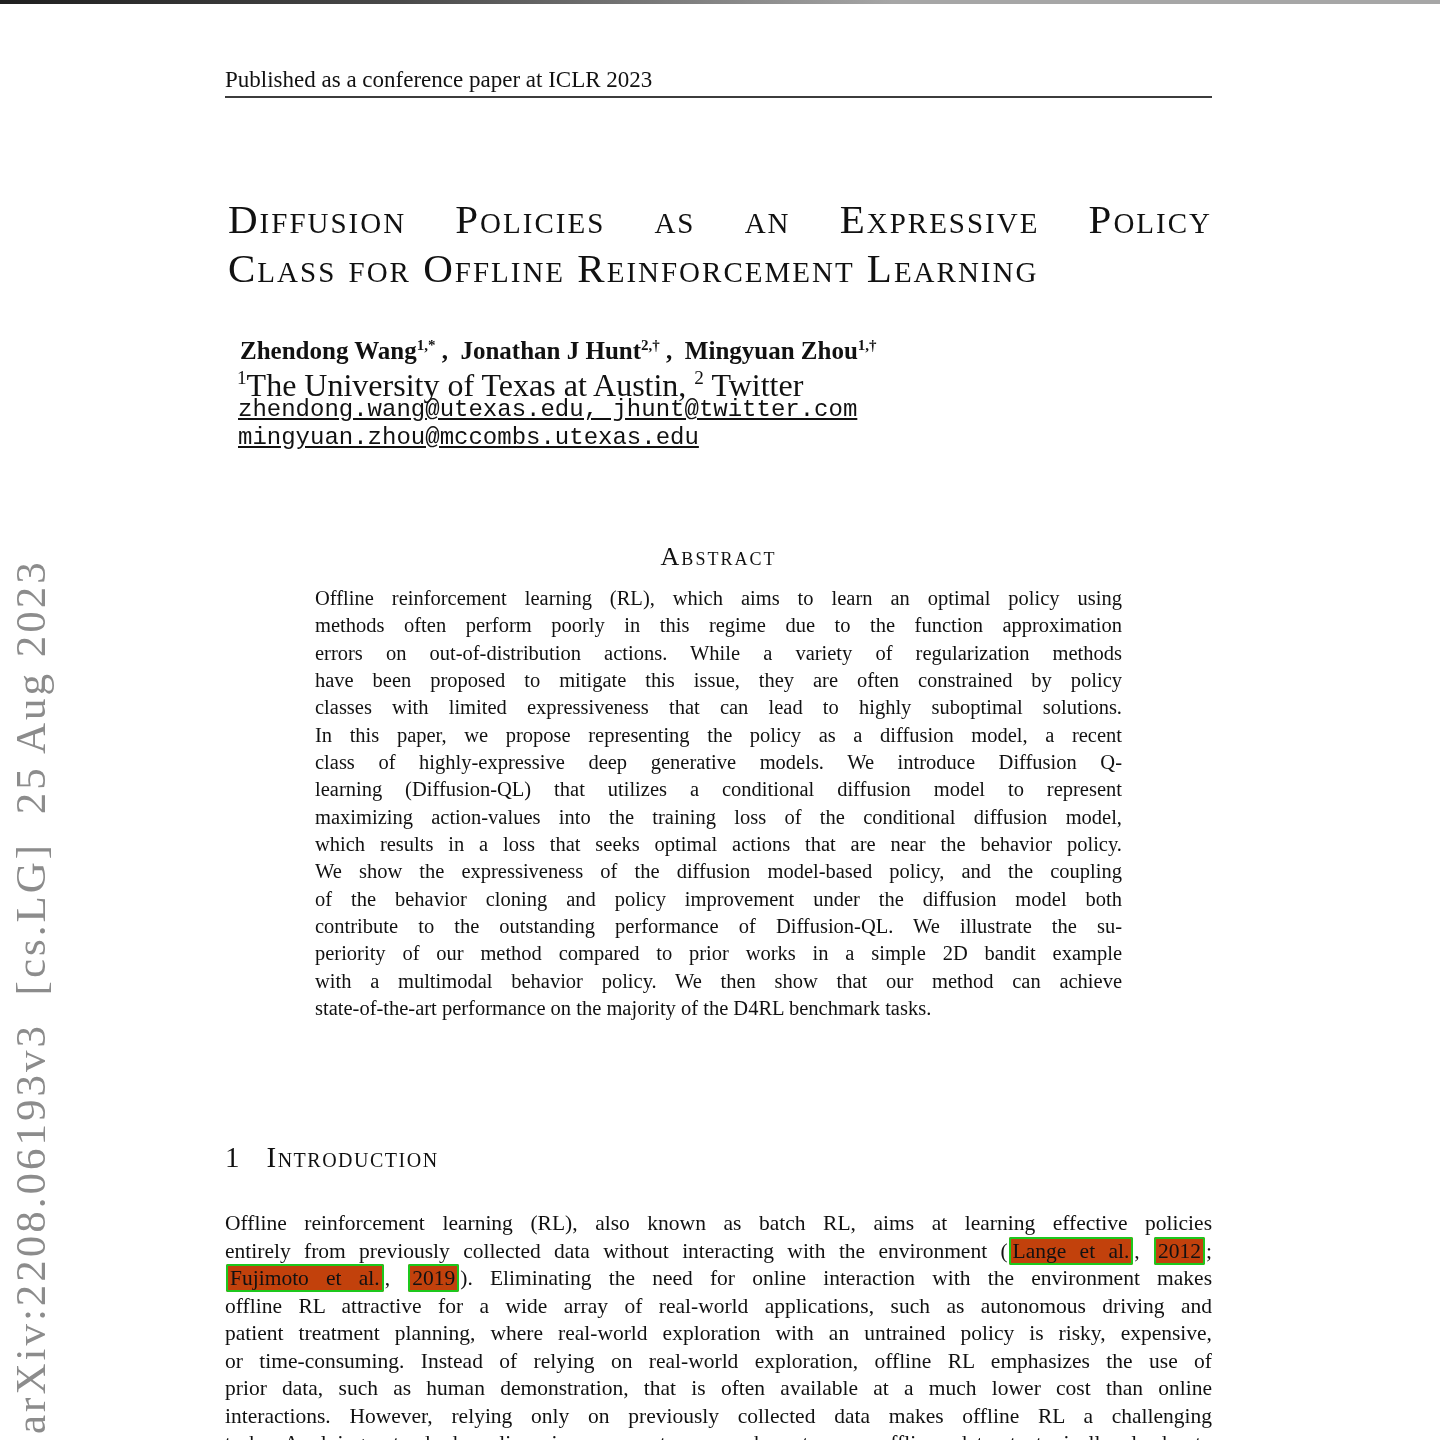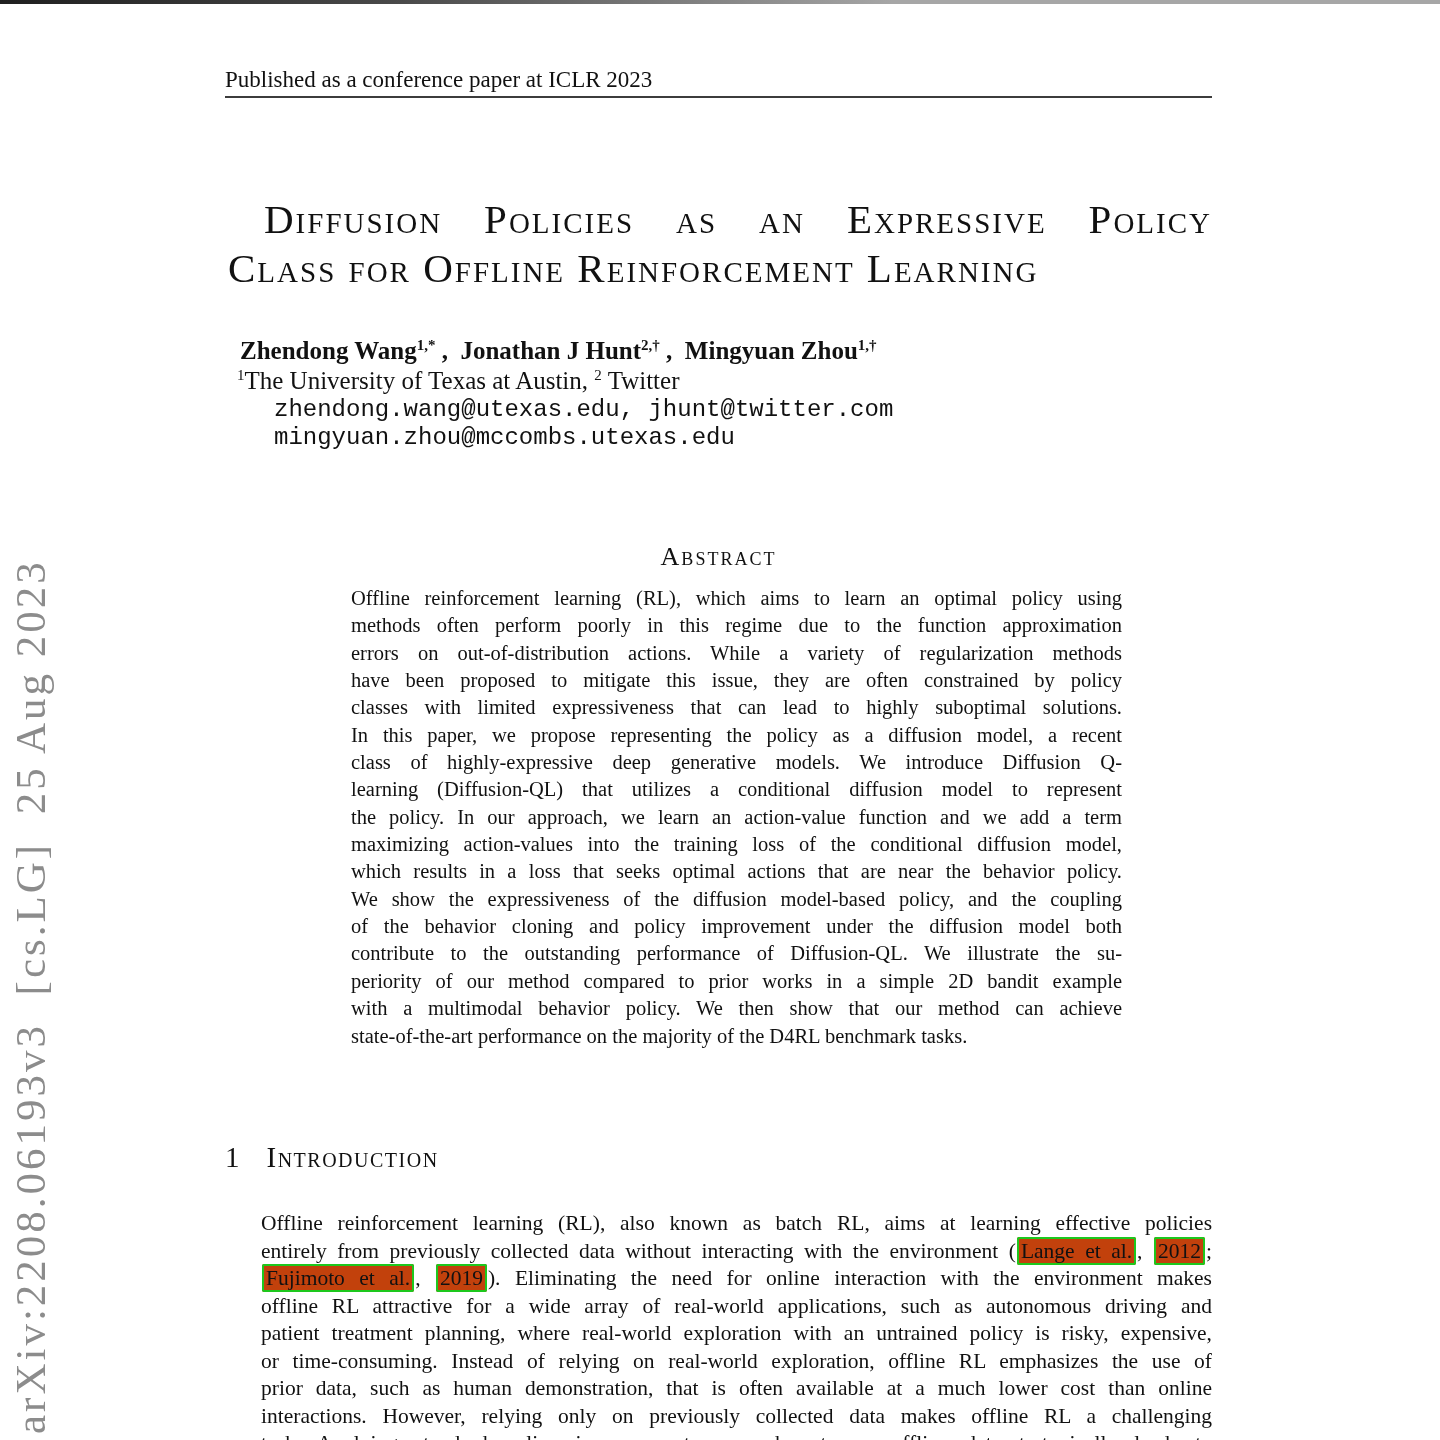--- a/index.html
+++ b/index.html
@@ -16,37 +16,37 @@
     font-size:43px;letter-spacing:3px;color:#8c8c8c;white-space:pre;
   }
   #header-text{left:225px;top:67px;font-size:23px;}
   #header-rule{left:225px;top:96px;width:987px;height:2px;background:#3c3c3c;}
   #paper-title{
     left:228px;top:195px;width:984px;
     font-size:41px;line-height:49px;font-variant:small-caps;letter-spacing:2px;
   }
   #paper-title .t1{text-align:justify;text-align-last:justify;}
   #authors-line{left:240px;top:337px;font-size:25px;font-weight:bold;white-space:pre;}
-  #affiliation-line{left:237px;top:367px;font-size:25px;white-space:pre;}
+  #affiliation-line{left:237px;top:367px;font-size:32px;white-space:pre;}
   #email-block{
     left:238px;top:396px;
     font-family:"Liberation Mono","DejaVu Sans Mono",monospace;
     font-size:24px;line-height:27.5px;
   }
-  #email-block .tline{text-align:right;text-align-last:left;white-space:pre;}
+  #email-block .tline{text-align:right;text-align-last:left;white-space:pre;text-decoration:underline;}
   #abstract-heading{
     left:315px;top:542px;width:807px;text-align:center;
     font-size:26px;font-variant:small-caps;letter-spacing:2px;
   }
   #abstract-body{left:315px;top:585px;width:807px;font-size:20.5px;line-height:27.35px;}
   #abstract-body .tline:last-child{text-align-last:left;}
   #intro-heading{left:225px;top:1141px;font-size:29px;font-variant:small-caps;letter-spacing:1.5px;}
   #intro-heading .sec-num{display:inline-block;margin-right:27px;letter-spacing:0;}
   #intro-body{left:225px;top:1210px;width:987px;font-size:21.5px;line-height:27.5px;}
-  .tline{text-align:justify;text-align-last:justify;margin-left:36px;}
+  .tline{text-align:justify;text-align-last:justify;}
   sup{font-size:0.6em;line-height:0;}
   .cite{
     background:#c2410c;border:2px solid #1dc81d;border-radius:2px;
     padding:0 2px;margin:0 1px;
   }
 </style>
 </head>
 <body>
 
 <div class="abs" id="top-strip"></div>
@@ -74,21 +74,20 @@
 
 <div class="abs" id="abstract-body">
     <div class="tline">Offline reinforcement learning (RL), which aims to learn an optimal policy using</div>
     <div class="tline">methods often perform poorly in this regime due to the function approximation</div>
     <div class="tline">errors on out-of-distribution actions. While a variety of regularization methods</div>
     <div class="tline">have been proposed to mitigate this issue, they are often constrained by policy</div>
     <div class="tline">classes with limited expressiveness that can lead to highly suboptimal solutions.</div>
     <div class="tline">In this paper, we propose representing the policy as a diffusion model, a recent</div>
     <div class="tline">class of highly-expressive deep generative models. We introduce Diffusion Q-</div>
     <div class="tline">learning (Diffusion-QL) that utilizes a conditional diffusion model to represent</div>
-    <div class="tline">the policy. In our approach, we learn an action-value function and we add a term</div>
     <div class="tline">maximizing action-values into the training loss of the conditional diffusion model,</div>
     <div class="tline">which results in a loss that seeks optimal actions that are near the behavior policy.</div>
     <div class="tline">We show the expressiveness of the diffusion model-based policy, and the coupling</div>
     <div class="tline">of the behavior cloning and policy improvement under the diffusion model both</div>
     <div class="tline">contribute to the outstanding performance of Diffusion-QL. We illustrate the su-</div>
     <div class="tline">periority of our method compared to prior works in a simple 2D bandit example</div>
     <div class="tline">with a multimodal behavior policy. We then show that our method can achieve</div>
     <div class="tline">state-of-the-art performance on the majority of the D4RL benchmark tasks.</div>
   </div>
 

